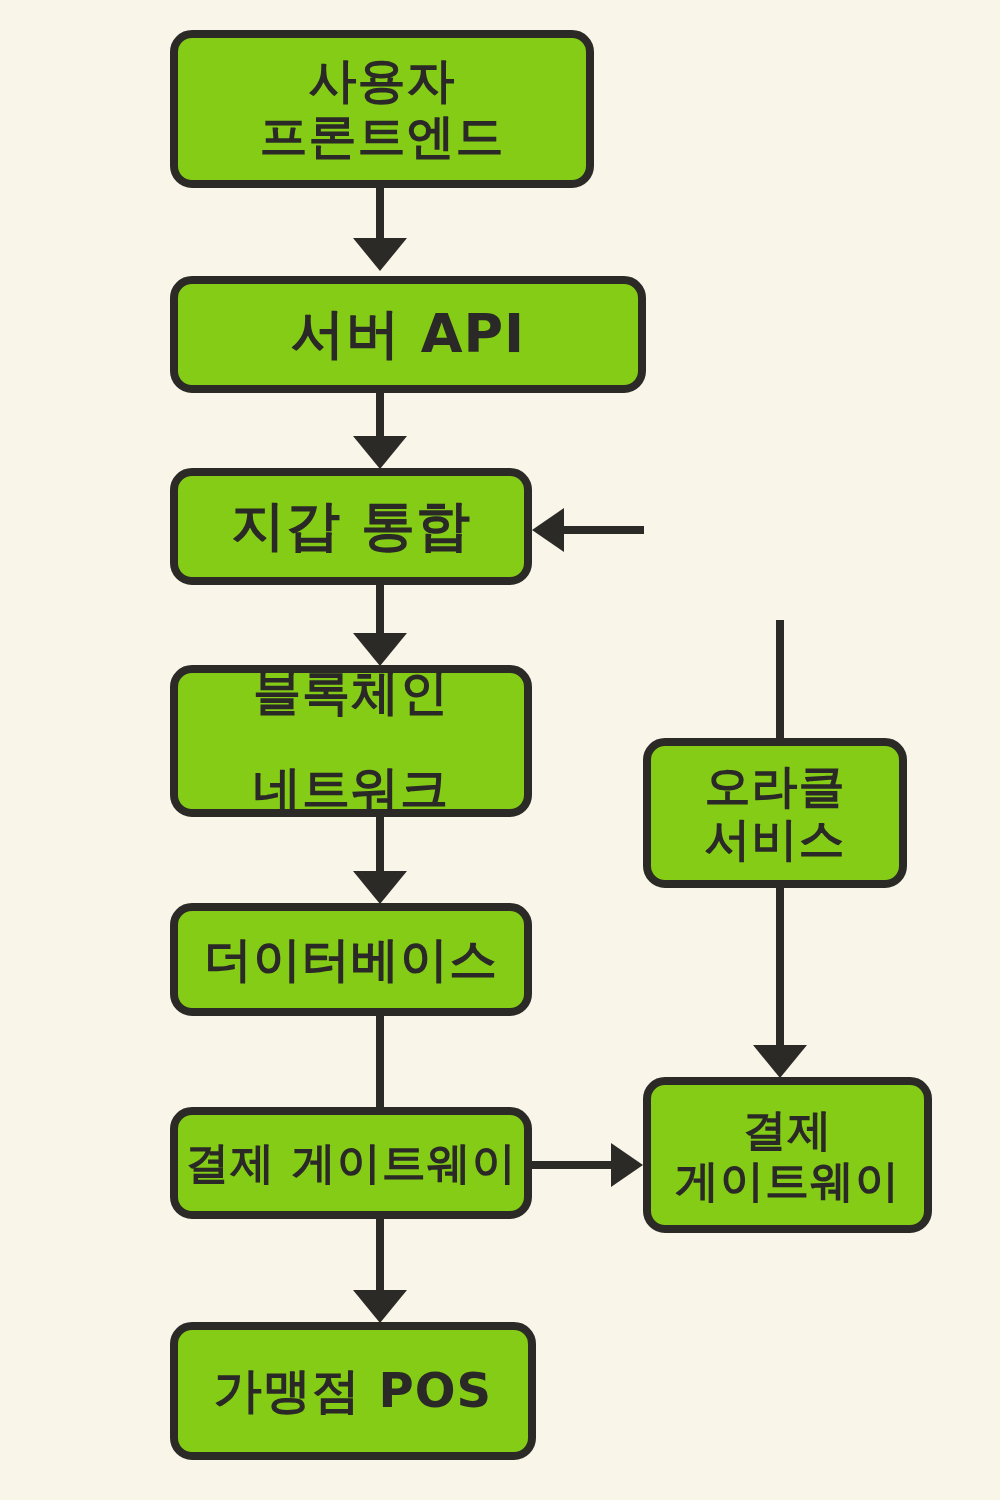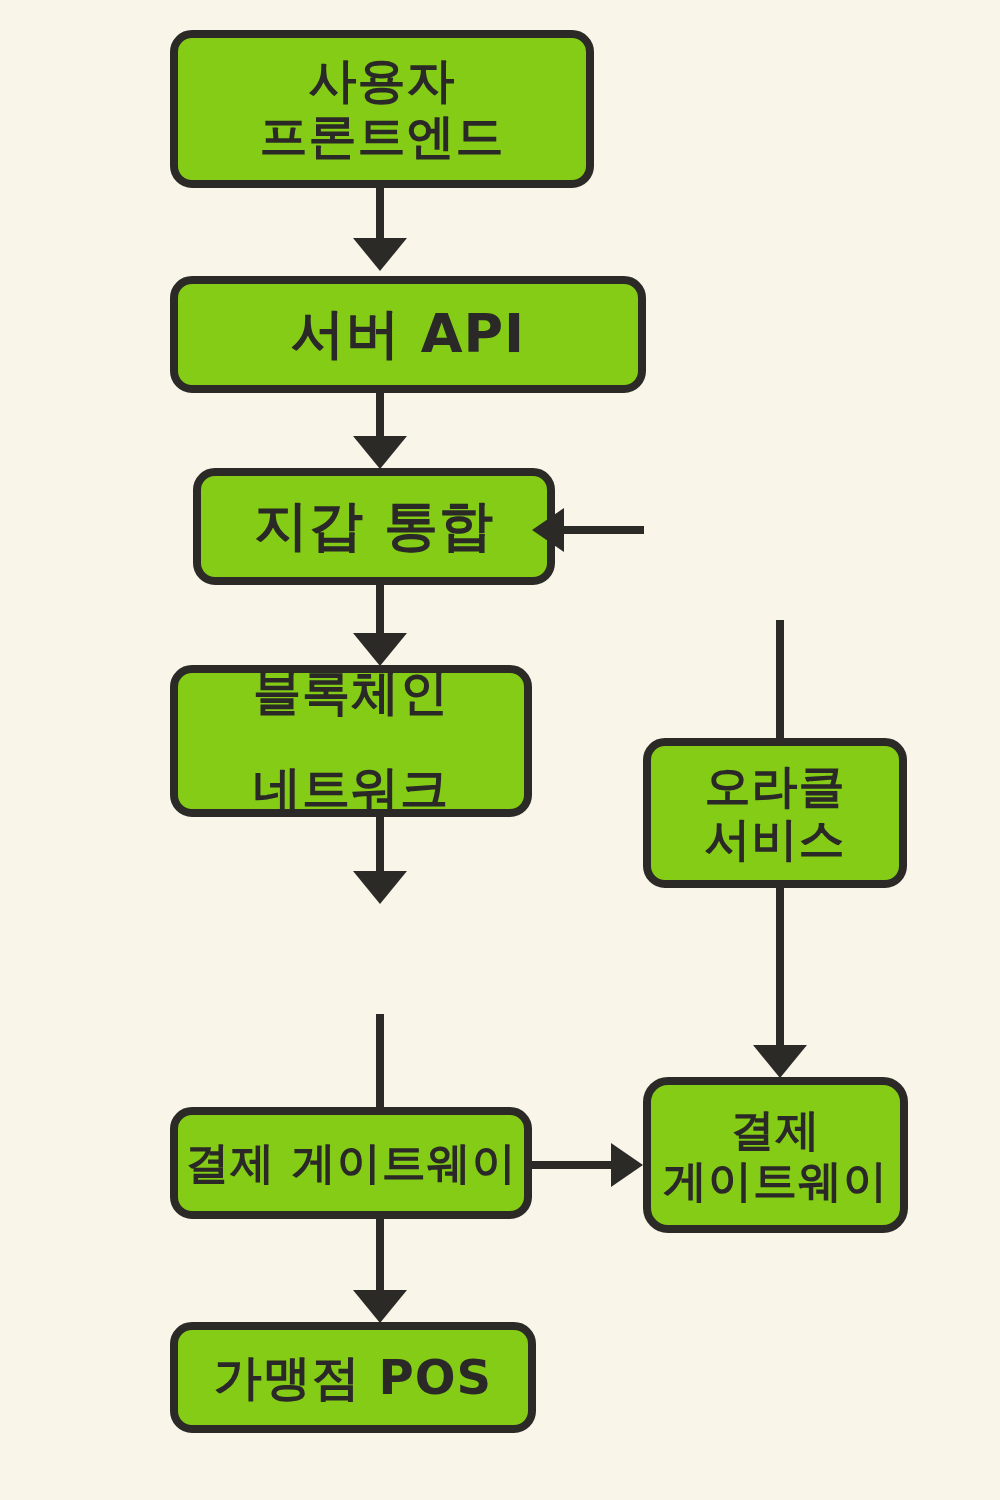--- a/index.html
+++ b/index.html
@@ -29,29 +29,29 @@
     color: #2a2927;
     font-weight: 700;
     line-height: 1.16;
     letter-spacing: 1px;
   }
   .node span:empty { display: none; }
 
   
   .n-user-frontend      { left: 170px; top: 30px;   width: 424px; height: 158px; font-size: 48px; }
   .n-server-api         { left: 170px; top: 276px;  width: 476px; height: 117px; font-size: 54px; }
-  .n-wallet-integration { left: 170px; top: 468px;  width: 362px; height: 117px; font-size: 54px; margin-left: 23px; }
+  .n-wallet-integration { left: 170px; top: 468px;  width: 362px; height: 117px; font-size: 54px; }
   .n-blockchain-network { left: 170px; top: 665px;  width: 362px; height: 152px; font-size: 48px; gap: 40px; }
   .n-database           { left: 170px; top: 903px;  width: 362px; height: 113px; font-size: 48px; }
   .n-payment-gw-left    { left: 170px; top: 1107px; width: 362px; height: 112px; font-size: 44px; }
-  .n-merchant-pos       { left: 170px; top: 1322px; width: 366px; height: 111px; font-size: 48px; }
+  .n-merchant-pos       { left: 170px; top: 1322px; width: 366px; height: 138px; font-size: 48px; }
   
   .n-smart-contract     { left: 643px; top: 466px;  width: 264px; height: 156px; font-size: 44px; }
   .n-oracle-service     { left: 643px; top: 738px;  width: 264px; height: 150px; font-size: 46px; }
-  .n-payment-gw-right   { left: 643px; top: 1077px; width: 265px; height: 156px; font-size: 44px; border-radius: 25px; }
+  .n-payment-gw-right   { left: 643px; top: 1077px; width: 289px; height: 156px; font-size: 44px; }
 
   
   .vline, .hline {
     position: absolute;
     background: #2b2a27;
   }
   .vline { width: 8px; }
   .hline { height: 8px; }
 
   .c1 { left: 376px; top: 186px;  height: 54px;  }
@@ -113,20 +113,24 @@
   <div class="node n-wallet-integration">
     <span>지갑 통합</span>
 
   </div>
 
   <div class="node n-blockchain-network">
     <span>블록체인</span>
     <span>네트워크</span>
   </div>
 
+  <div class="node n-database">
+    <span>더이터베이스</span>
+
+  </div>
 
   <div class="node n-payment-gw-left">
     <span>결제 게이트웨이</span>
 
   </div>
 
   <div class="node n-merchant-pos">
     <span>가맹점 POS</span>
 
   </div>

